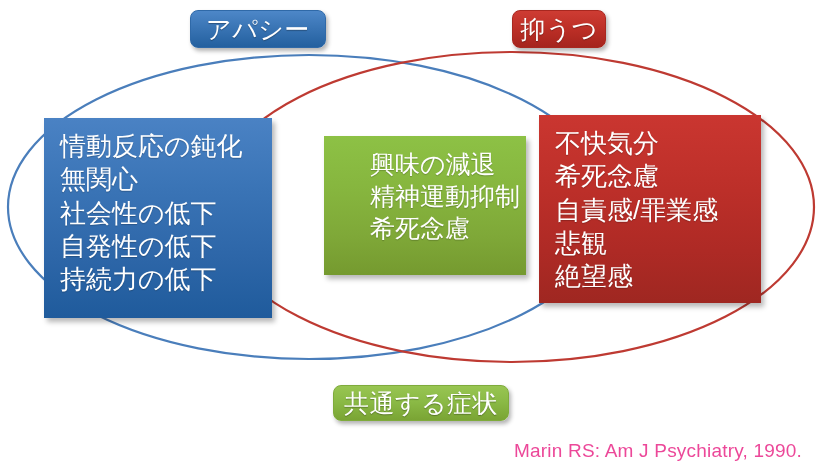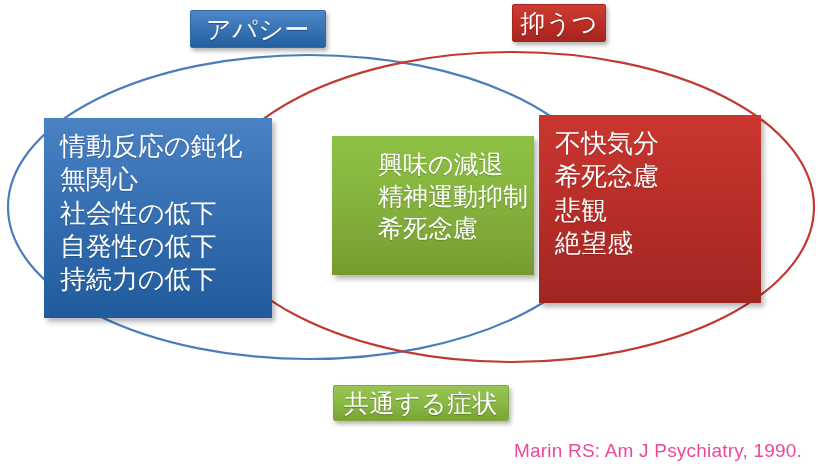--- a/index.html
+++ b/index.html
@@ -32,32 +32,32 @@
     position: absolute;
     box-sizing: border-box;
     display: flex;
     align-items: center;
     justify-content: center;
     color: #ffffff;
     font-size: 25px;
     font-weight: 400;
     letter-spacing: 0.5px;
     line-height: 1;
-    border-radius: 2px;
+    border-radius: 8px;
     text-shadow: 0 1px 1px rgba(0,0,0,0.30);
     box-shadow: 2px 3px 4px rgba(0,0,0,0.30);
     white-space: nowrap;
   }
   .pill-apathy {
     left: 190px; top: 10px; width: 136px; height: 38px;
     background: linear-gradient(to bottom, #4d87c8 0%, #3974b4 48%, #23609f 100%);
     border: 1px solid #2f69a8;
   }
   .pill-depression {
-    left: 512px; top: 4px; width: 94px; height: 38px;
+    left: 512px; top: 10px; width: 94px; height: 38px;
     background: linear-gradient(to bottom, #ce3c33 0%, #bd2f27 48%, #a5241d 100%);
     border: 1px solid #a8271f;
     text-align: center;
   }
   .pill-common {
     left: 333px; top: 385px; width: 176px; height: 36px;
     background: linear-gradient(to bottom, #98c552 0%, #8ab945 48%, #7aa434 100%);
     border: 1px solid #7fab3c;
     justify-content: center;
   }
@@ -75,21 +75,21 @@
   }
   .symbox .line {
     display: block;
     text-shadow: 0 1px 1px rgba(0,0,0,0.22);
   }
   .box-apathy {
     left: 44px; top: 118px; width: 228px; height: 200px;
     background: linear-gradient(to bottom, #4a82c4 0%, #3a74b6 35%, #2d66a8 70%, #1f5b9c 100%);
   }
   .box-common {
-    left: 332px; top: 136px; width: 202px; height: 139px;
+    left: 324px; top: 136px; width: 202px; height: 139px;
     background: linear-gradient(to bottom, #8dc145 0%, #86b53e 40%, #7fa838 72%, #759a2f 100%);
     font-size: 25px;
     padding-left: 46px;
   }
   .box-depression {
     left: 539px; top: 115px; width: 222px; height: 188px;
     background: linear-gradient(to bottom, #ca3630 0%, #bc2f29 40%, #ae2a25 72%, #9f2721 100%);
   }
 
   
@@ -131,20 +131,21 @@
 
   <div class="symbox box-common">
     <span class="line">興味の減退</span>
     <span class="line">精神運動抑制</span>
     <span class="line">希死念慮</span>
   </div>
 
   <div class="symbox box-depression">
     <span class="line">不快気分</span>
     <span class="line">希死念慮</span>
+    <span class="line">自責感/罪業感</span>
     <span class="line">悲観</span>
     <span class="line">絶望感</span>
   </div>
 
   <div class="pill pill-common">
     <span>共通する症状</span>
   </div>
 
   <div id="citation">Marin RS: Am J Psychiatry, 1990.</div>
 

